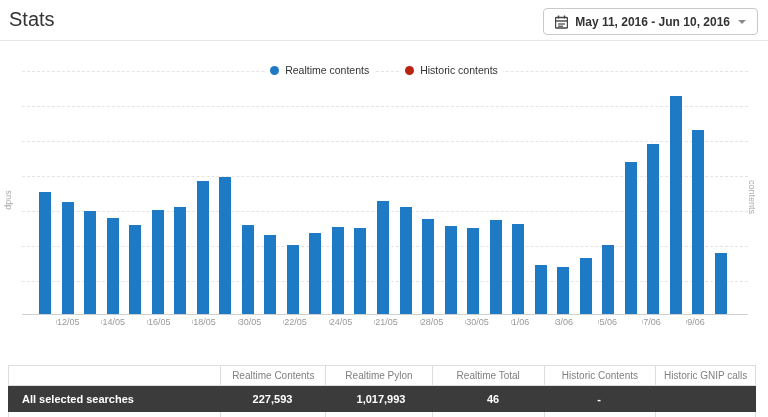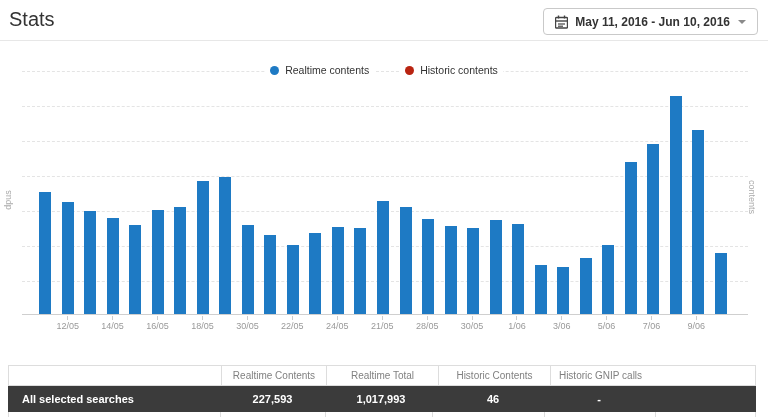--- a/index.html
+++ b/index.html
@@ -29,21 +29,21 @@
   .ylabel { position:absolute; font-size:9px; color:#aaa; white-space:nowrap; }
   .ylabel.left  { left:8px;  top:159px; transform:translate(-50%,-50%) rotate(-90deg); }
   .ylabel.right { left:752px; top:156px; transform:translate(-50%,-50%) rotate(90deg); }
   .plot { position:absolute; left:22px; top:30px; width:726px; height:244px;
           border-bottom:1px solid #cfcfcf; }
   .gridline { position:absolute; left:0; right:0; height:0; border-top:1px dashed #e4e4e4; }
   .bars { position:absolute; left:12px; right:16px; top:0; bottom:0; display:flex; z-index:2; }
   .bar-slot { flex:1; display:flex; align-items:flex-end; justify-content:center; height:100%; }
   .bar { width:12px; }
   .xticks { position:absolute; left:34px; right:38px; top:275px; display:flex; }
-  .tick-slot { flex:1; display:flex; flex-direction:column; align-items:center; }
+  .tick-slot { flex:1; display:flex; flex-direction:row; align-items:center; }
   .tick-mark { width:1px; height:4px; background:#ccc; }
   .tick-label { font-size:9px; color:#999; margin-top:1px; white-space:nowrap; }
 
   
   .stats-table { position:absolute; top:365px; left:8px; width:748px; }
   .thead { display:flex; height:21px; border:1px solid #ddd; background:#fff; }
   .thead .cell { display:flex; align-items:center; justify-content:center;
                  font-size:10px; color:#808080; }
   .thead .cell + .cell { border-left:1px solid #ddd; }
   .trow { display:flex; height:26px; background:#3b3b3b; color:#fff;
@@ -272,20 +272,21 @@
           <div class="tick-label">9/06</div>
         </div>
         <div class="tick-slot"></div>
       </div>
   </div>
 
   <div class="stats-table">
     <div class="thead" id="thead">
         <div class="cell" style="width: 212px;"></div>
         <div class="cell" style="width: 105px;">Realtime Contents</div>
+        <div class="cell" style="width: 107px;">Realtime Pylon</div>
         <div class="cell" style="width: 112px;">Realtime Total</div>
         <div class="cell" style="width: 112px;">Historic Contents</div>
         <div class="cell" style="width: 100px;">Historic GNIP calls</div>
       </div>
     <div class="trow" id="trow">
         <div class="cell label" style="width: 212px;">All selected searches</div>
         <div class="cell" style="width: 105px;">227,593</div>
         <div class="cell" style="width: 112px;">1,017,993</div>
         <div class="cell" style="width: 112px;">46</div>
         <div class="cell" style="width: 100px;">-</div>

